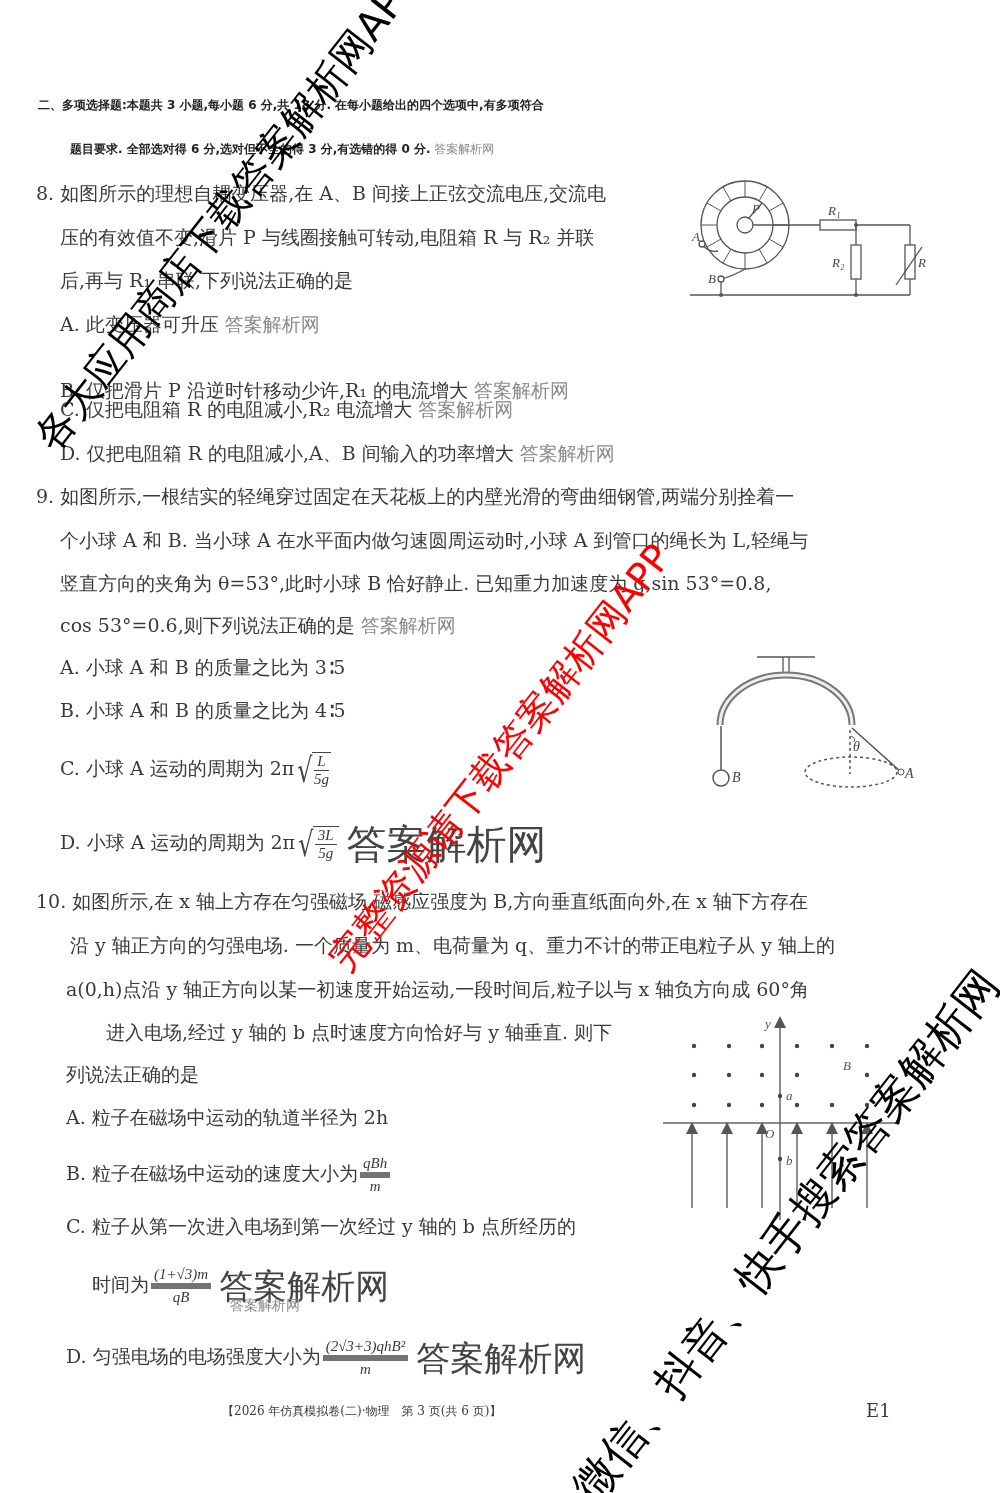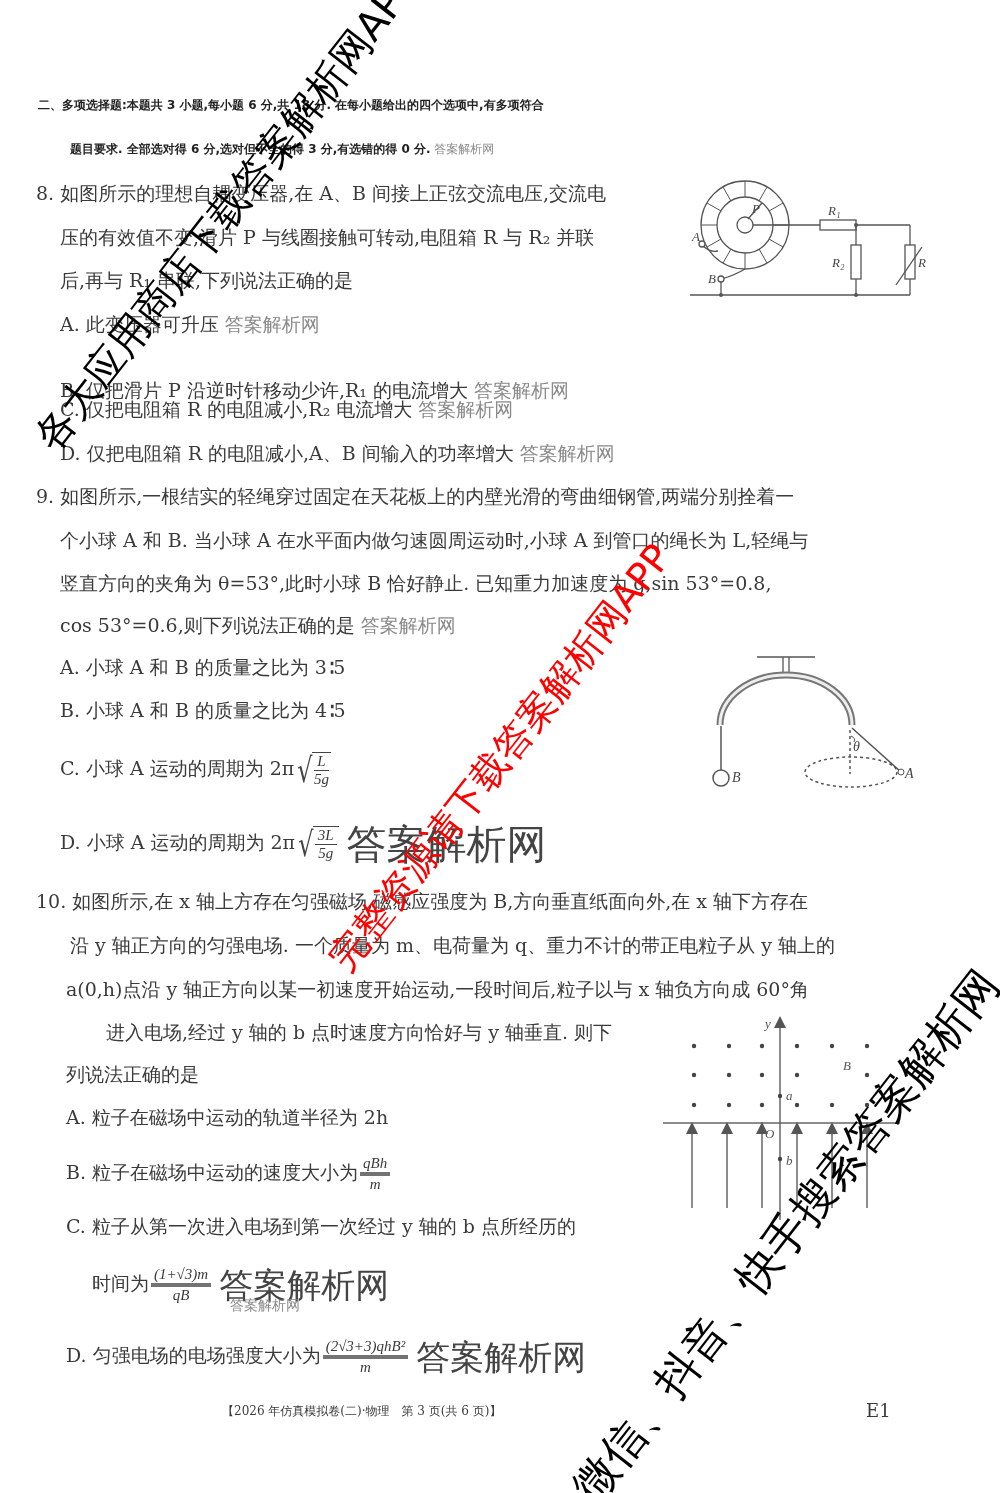--- a/index.html
+++ b/index.html
@@ -6,21 +6,21 @@
   body {
     width: 1000px; height: 1493px; position: relative; overflow: hidden;
     font-family: "DejaVu Serif", "Liberation Serif", serif;
     color: #333;
   }
   .line { position: absolute; font-size: 19px; line-height: 26px; white-space: nowrap; color: #3a3a3a; }
   .bold { font-family: "DejaVu Sans", "Liberation Sans", sans-serif; font-weight: bold; color: #222; font-size: 12px; }
   .grey { color: #8a8a8a; }
   .it { font-style: italic; font-family: "Liberation Serif", "DejaVu Serif", serif; }
   .frac { display: inline-flex; flex-direction: column; align-items: center; vertical-align: middle; font-size: 15px; line-height: 17px; margin: 0 2px; }
-  .frac .num { border-bottom: 4px solid #737373; padding: 0 3px; }
+  .frac .num { border-bottom: 6px solid #737373; padding: 0 3px; }
   .sqrt { display: inline-flex; align-items: center; vertical-align: middle; }
   .sqrt .rad { font-size: 34px; line-height: 34px; color: #444; font-family: "DejaVu Sans", sans-serif; transform: scaleX(0.7); margin-right: -4px; }
   .sqrt .body { border-top: 1px solid #444; }
   .bigwm { font-family: "DejaVu Sans", "Liberation Sans", sans-serif; color: #444; }
   .wm { position: absolute; white-space: nowrap; transform-origin: 0 0; font-family: "DejaVu Sans", "Liberation Sans", sans-serif; pointer-events: none; }
   svg { position: absolute; }
 </style>
 </head>
 <body>
 

